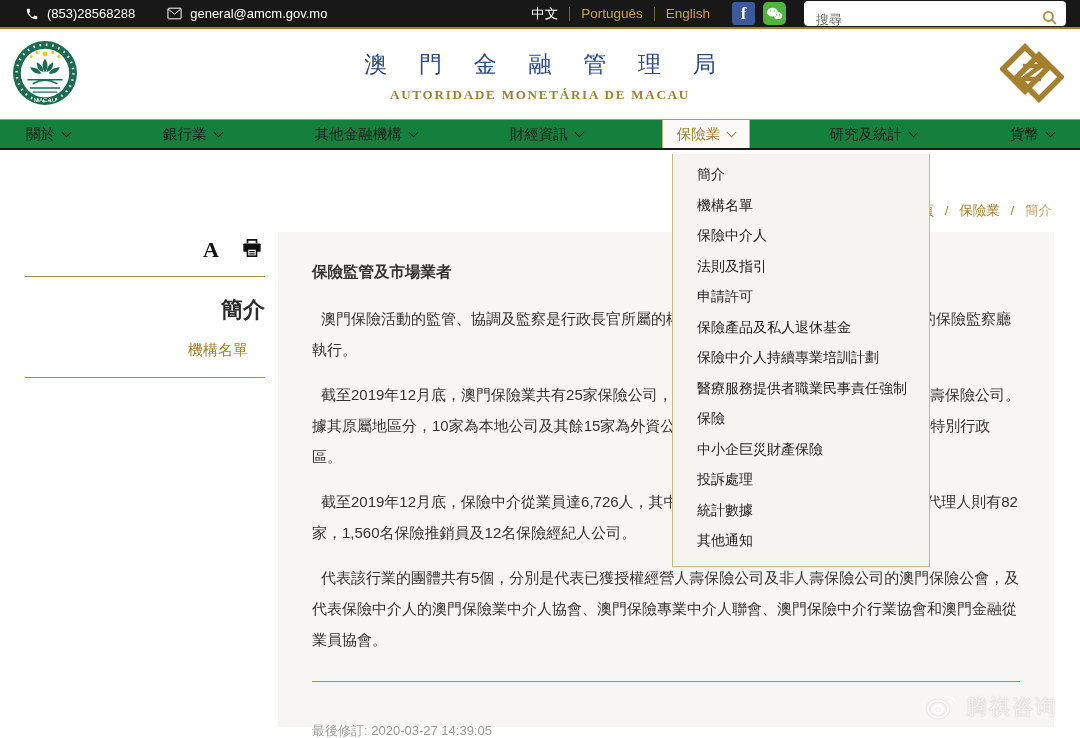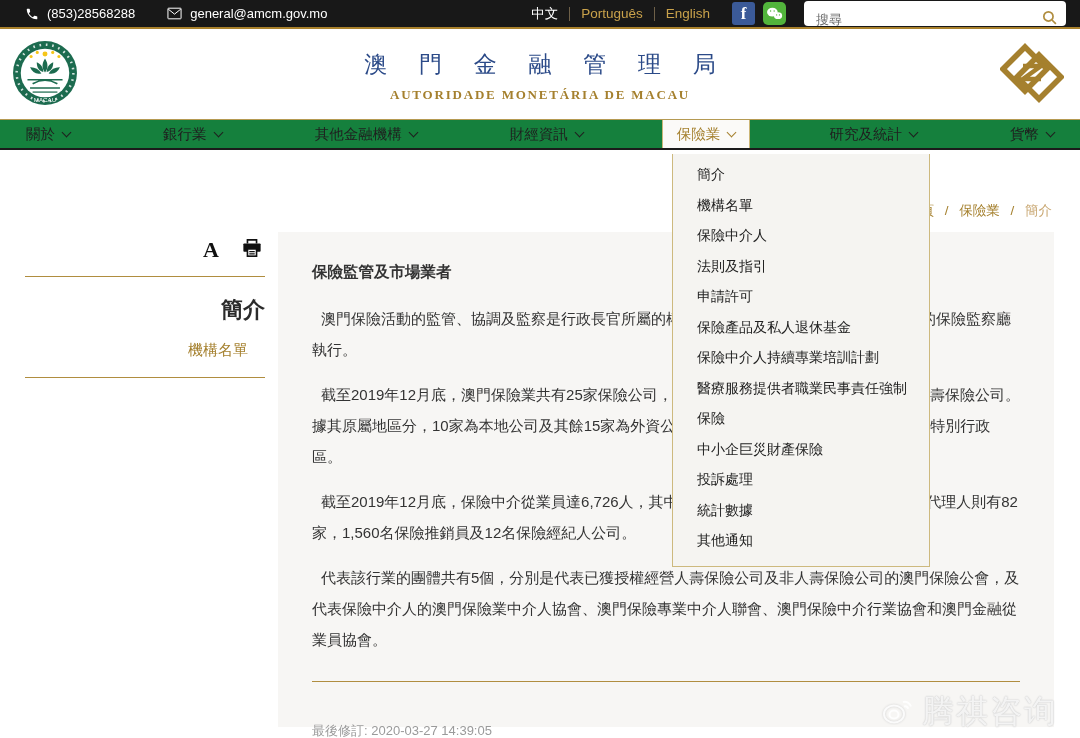--- a/index.html
+++ b/index.html
@@ -70,21 +70,21 @@
   
   .panel{position:absolute;left:278px;top:232px;width:776px;height:495px;background:#f7f6f4;
          padding:30px 34px 0;box-sizing:border-box;z-index:1;}
   .content-heading{font-size:15.5px;font-weight:bold;color:#333;margin:0 0 20px;}
   .panel p{font-size:15px;line-height:31px;color:#333;margin:0 0 14px;text-indent:9px;}
   .gold-rule{border:none;border-top:1px solid #b08d3f;margin:26px 0 0;}
   .last-modified{margin-top:40px;font-size:13px;color:#9a9a9a;}
 
   
   .watermark{position:absolute;right:22px;top:690px;display:flex;align-items:center;gap:7px;z-index:30;pointer-events:none;}
-  .watermark .wm-text{font-size:32px;font-weight:normal;color:rgba(255,255,255,0.78);
+  .watermark .wm-text{font-size:21px;font-weight:normal;color:rgba(255,255,255,0.78);
     text-shadow:0 0 1px #c9c9c9, 0 0 2px #cfcfcf;letter-spacing:2px;}
 </style>
 </head>
 <body>
 
 <div id="page">
 
   <div class="topbar">
     <div class="contact">
       <span>

